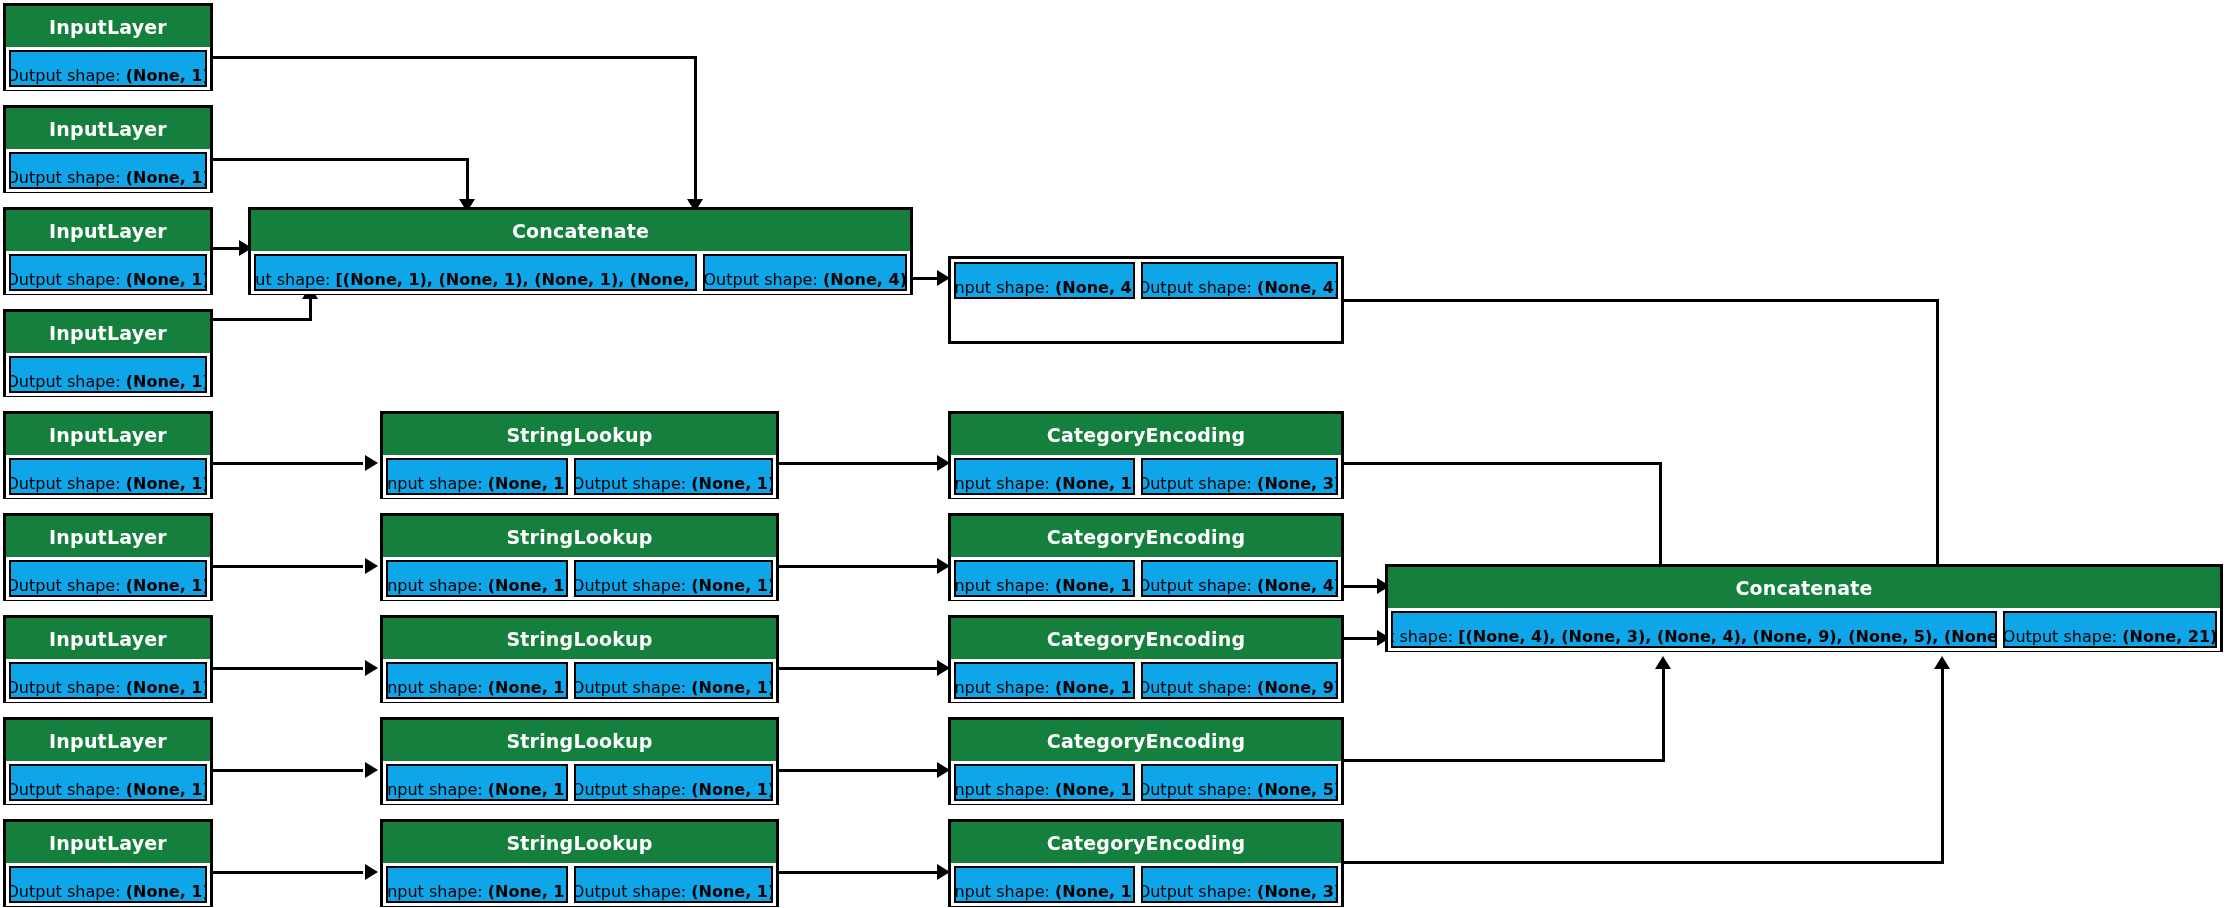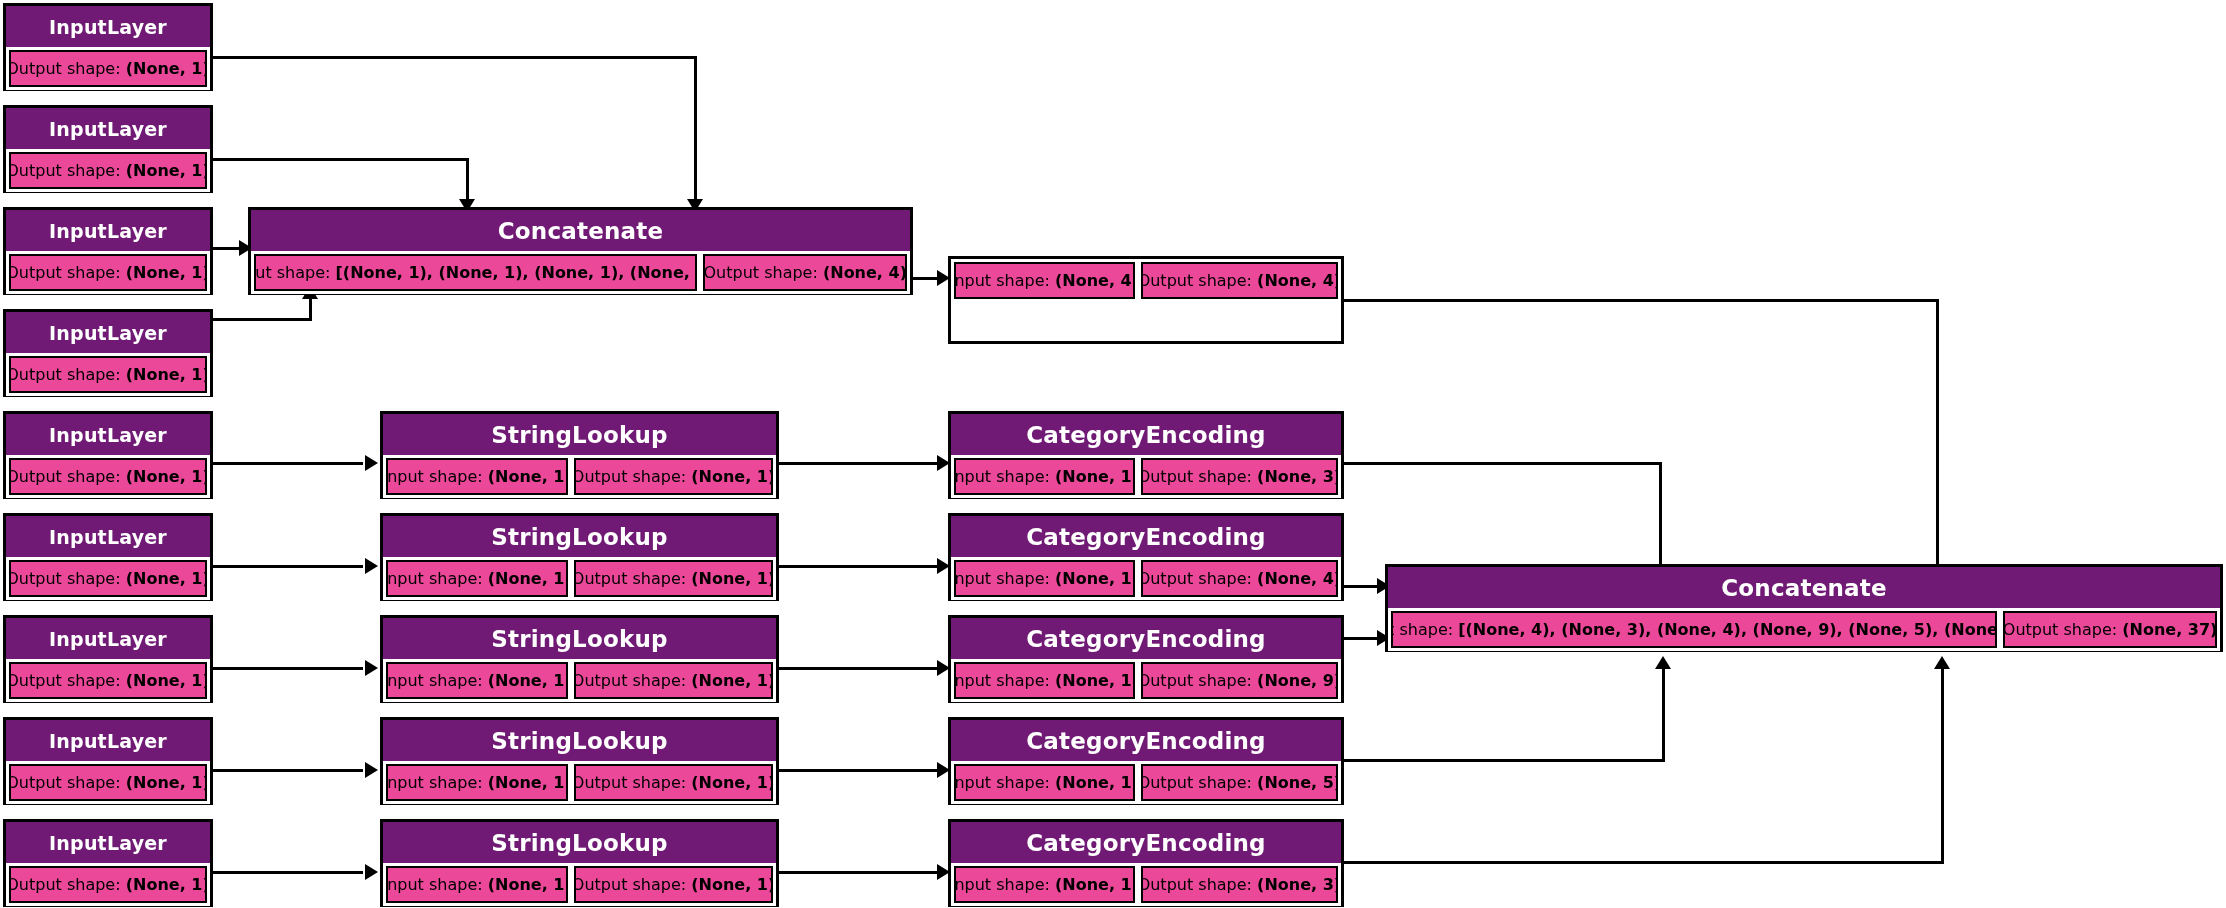--- a/index.html
+++ b/index.html
@@ -2,38 +2,38 @@
 <html><head>
 <meta charset="utf-8">
 <style>
   html,body{margin:0;padding:0;background:#ffffff;}
   body{font-family:"DejaVu Sans","Liberation Sans",sans-serif;}
   #canvas{position:relative;width:2226px;height:908px;background:#ffffff;overflow:hidden;}
 
   
   .node{position:absolute;box-sizing:border-box;border:3px solid #000;background:#fff;}
   .node .title{
-    background:#701a75;color:#fff;font-weight:bold;
+    background:#15803d;color:#fff;font-weight:bold;
     display:flex;align-items:center;justify-content:center;
     letter-spacing:.2px;box-sizing:border-box;width:100%;
   }
   .node .shapes{display:flex;width:100%;box-sizing:border-box;background:#fff;}
   .node .cell{
-    box-sizing:border-box;display:flex;align-items:center;justify-content:center;
-    color:#000;white-space:nowrap;overflow:hidden;background:#ec4899;
+    box-sizing:border-box;display:flex;align-items:flex-end;justify-content:center;
+    color:#000;white-space:nowrap;overflow:hidden;background:#0ea5e9;
     border:2px solid #000;margin:3px;
   }
   .node .cell.one{flex:1 1 auto;}
   .node .cell b{font-weight:bold;}
   .lbl{font-weight:normal;}
 
   
   .n-input .title{height:41px;font-size:19px;}
   .n-input .cell{height:37px;font-size:16px;}
-  .n-proc .title{height:41px;font-size:23px;}
+  .n-proc .title{height:41px;font-size:19px;}
   .n-proc .cell{height:37px;font-size:16px;}
 
   
   .edge{position:absolute;background:#000;}
   .edge.h{height:3px;}
   .edge.v{width:3px;}
   .arrow{position:absolute;width:0;height:0;}
   .arrow.down{border-left:8px solid transparent;border-right:8px solid transparent;border-top:13px solid #000;}
   .arrow.up{border-left:8px solid transparent;border-right:8px solid transparent;border-bottom:13px solid #000;}
   .arrow.right{border-top:8px solid transparent;border-bottom:8px solid transparent;border-left:13px solid #000;}
@@ -323,18 +323,18 @@
     </div>
   </div>
 
   <div class="node n-proc" style="left:1385px;top:564px;width:838px;height:88px;">
     <div class="title">Concatenate</div>
     <div class="shapes">
       <div class="cell" style="width:620px;">
         <span class="lbl">Input shape:</span>&nbsp;<b>[(None, 4), (None, 3), (None, 4), (None, 9), (None, 5), (None, 3)]</b>
       </div>
       <div class="cell one">
-        <span class="lbl">Output shape:</span>&nbsp;<b>(None, 37)</b>
+        <span class="lbl">Output shape:</span>&nbsp;<b>(None, 21)</b>
       </div>
     </div>
   </div>
 
 </div>
 
 </body></html>

